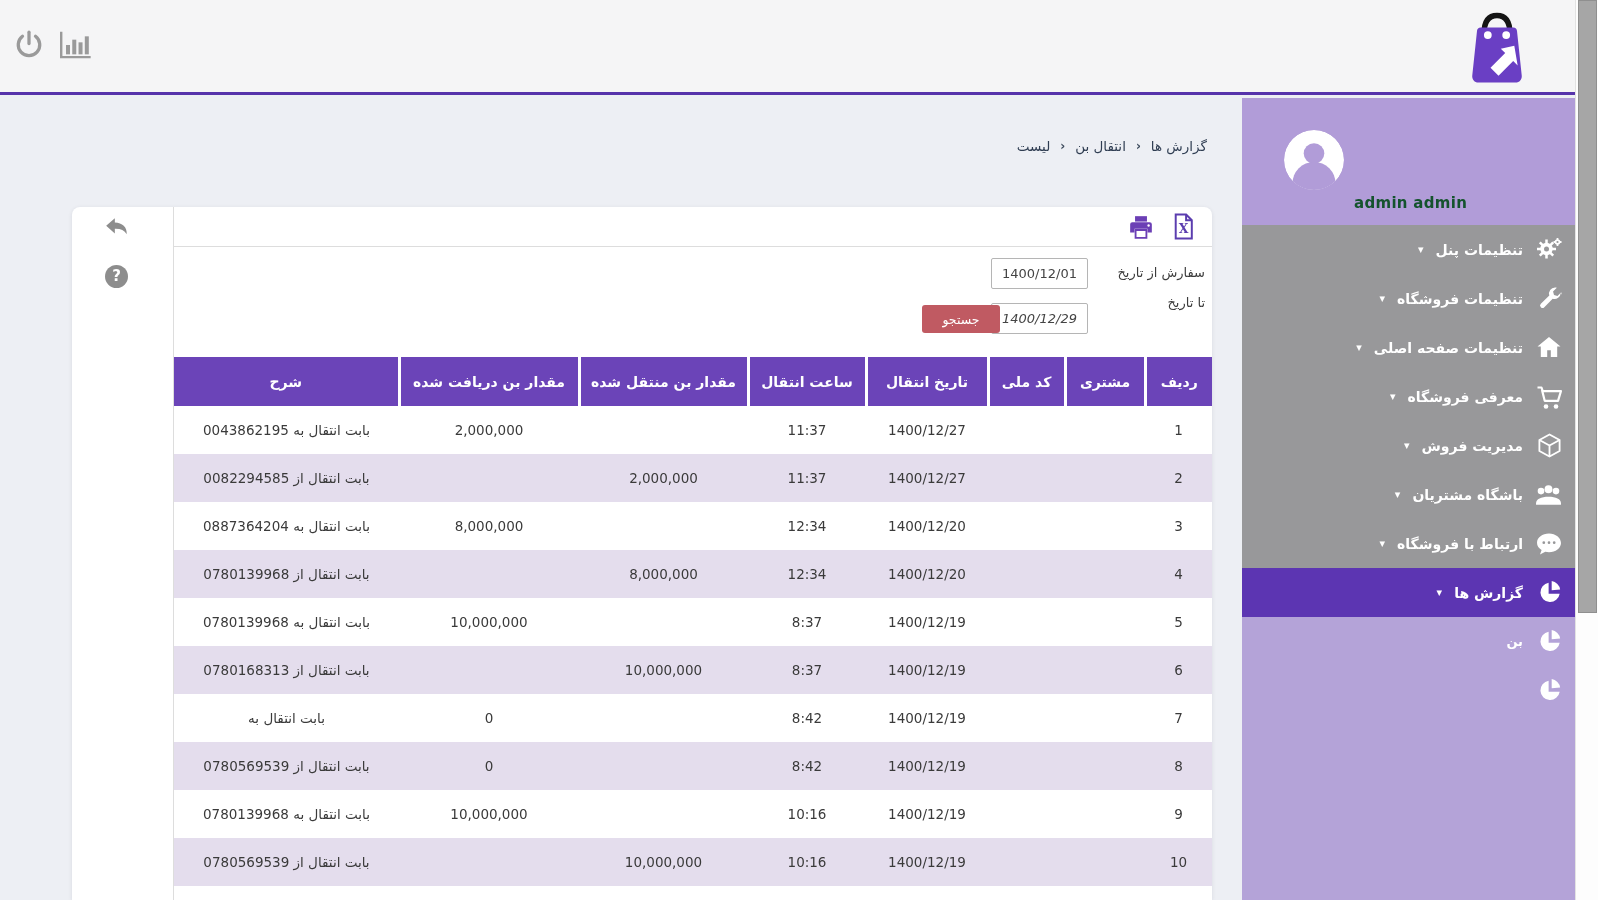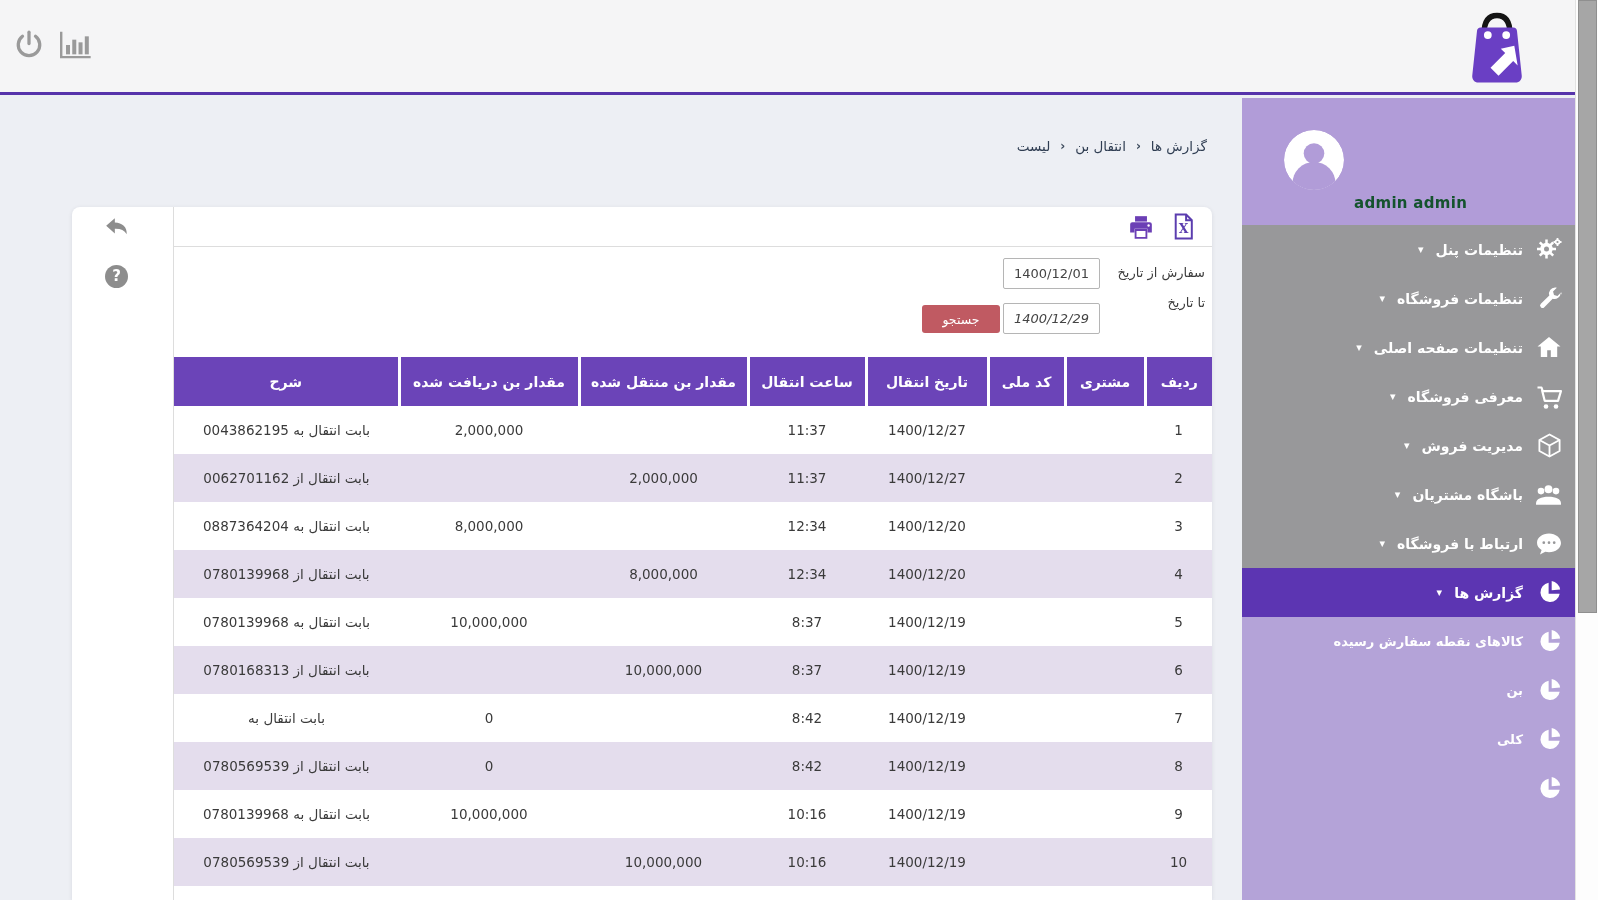--- a/index.html
+++ b/index.html
@@ -60,21 +60,21 @@
   .toolbar { position:absolute; left:102px; top:0; width:1038px; height:40px;
              border-bottom:1px solid #ddd; }
   .print-btn { position:absolute; right:58px; top:7px; width:26px; height:26px; cursor:pointer; }
   .excel-btn { position:absolute; right:16px; top:6px; width:25px; height:27px; cursor:pointer; }
 
   
   .filters { position:absolute; left:102px; top:40px; width:1038px; height:110px; direction:rtl; }
   .f-label { position:absolute; right:7px; color:#3c3c3c; font-size:13px;text-align:right; }
   .f-label.from { top:18px; }
   .f-label.to   { top:48px; }
-  .f-input { position:absolute; right:112px; width:97px; height:31px; border:1px solid #b5b5b5;
+  .f-input { position:absolute; right:124px; width:97px; height:31px; border:1px solid #b5b5b5;
              border-radius:2px; text-align:center; font-size:13px; color:#444;
              font-family:"DejaVu Sans", sans-serif; direction:ltr; background:#fff; }
   .f-input.from { top:11px; }
   .f-input.to   { top:56px;font-style:italic; }
   .search-btn { position:absolute; right:212px; top:58px; width:78px; height:28px;
                 background:#c05a62; color:#fff; border:none; border-radius:3px;
                 font-size:12.5px; font-family:"DejaVu Sans", sans-serif; cursor:pointer; }
 
   
   .tbl-wrap { position:absolute; left:102px; top:150px; width:1038px; height:543px; overflow:hidden; }
@@ -198,21 +198,21 @@
               <td>بابت انتقال به 0043862195</td>
             </tr>
             <tr>
               <td>2</td>
               <td></td>
               <td></td>
               <td>1400/12/27</td>
               <td>11:37</td>
               <td>2,000,000</td>
               <td></td>
-              <td>بابت انتقال از 0062701162</td>
+              <td>بابت انتقال از 0082294585</td>
             </tr>
             <tr>
               <td>3</td>
               <td></td>
               <td></td>
               <td>1400/12/20</td>
               <td>12:34</td>
               <td></td>
               <td>8,000,000</td>
               <td>بابت انتقال به 0887364204</td>
@@ -385,47 +385,29 @@
         </div>
       </div>
     <div class="submenu">
         <div class="side-item">
           <span class="s-icon"><svg viewBox="0 0 26 26" width="24" height="24">
               <g fill="#fff">
                 <path d="M11.5 3A10.5 10.5 0 1023.5 15H11.5z"></path>
                 <path d="M14.8 1.2a10.5 10.5 0 019.2 9.2l-9.2.8z"></path>
               </g>
             </svg></span>
-          <span class="s-label">کالاهای نقطه سفارش رسیده</span>
+          <span class="s-label">بن</span>
         </div>
         <div class="side-item">
           <span class="s-icon"><svg viewBox="0 0 26 26" width="24" height="24">
               <g fill="#fff">
                 <path d="M11.5 3A10.5 10.5 0 1023.5 15H11.5z"></path>
                 <path d="M14.8 1.2a10.5 10.5 0 019.2 9.2l-9.2.8z"></path>
               </g>
             </svg></span>
-          <span class="s-label">بن</span>
-        </div>
-        <div class="side-item">
-          <span class="s-icon"><svg viewBox="0 0 26 26" width="24" height="24">
-              <g fill="#fff">
-                <path d="M11.5 3A10.5 10.5 0 1023.5 15H11.5z"></path>
-                <path d="M14.8 1.2a10.5 10.5 0 019.2 9.2l-9.2.8z"></path>
-              </g>
-            </svg></span>
-          <span class="s-label">کلی</span>
-        </div>
-        <div class="side-item">
-          <span class="s-icon"><svg viewBox="0 0 26 26" width="24" height="24">
-              <g fill="#fff">
-                <path d="M11.5 3A10.5 10.5 0 1023.5 15H11.5z"></path>
-                <path d="M14.8 1.2a10.5 10.5 0 019.2 9.2l-9.2.8z"></path>
-              </g>
-            </svg></span>
           <span class="s-label"></span>
         </div>
       </div>
   </div>
   <div class="side-scroll-thumb"></div>
 
   <div class="browser-scrollbar">
     <div class="thumb"></div>
   </div>
 

